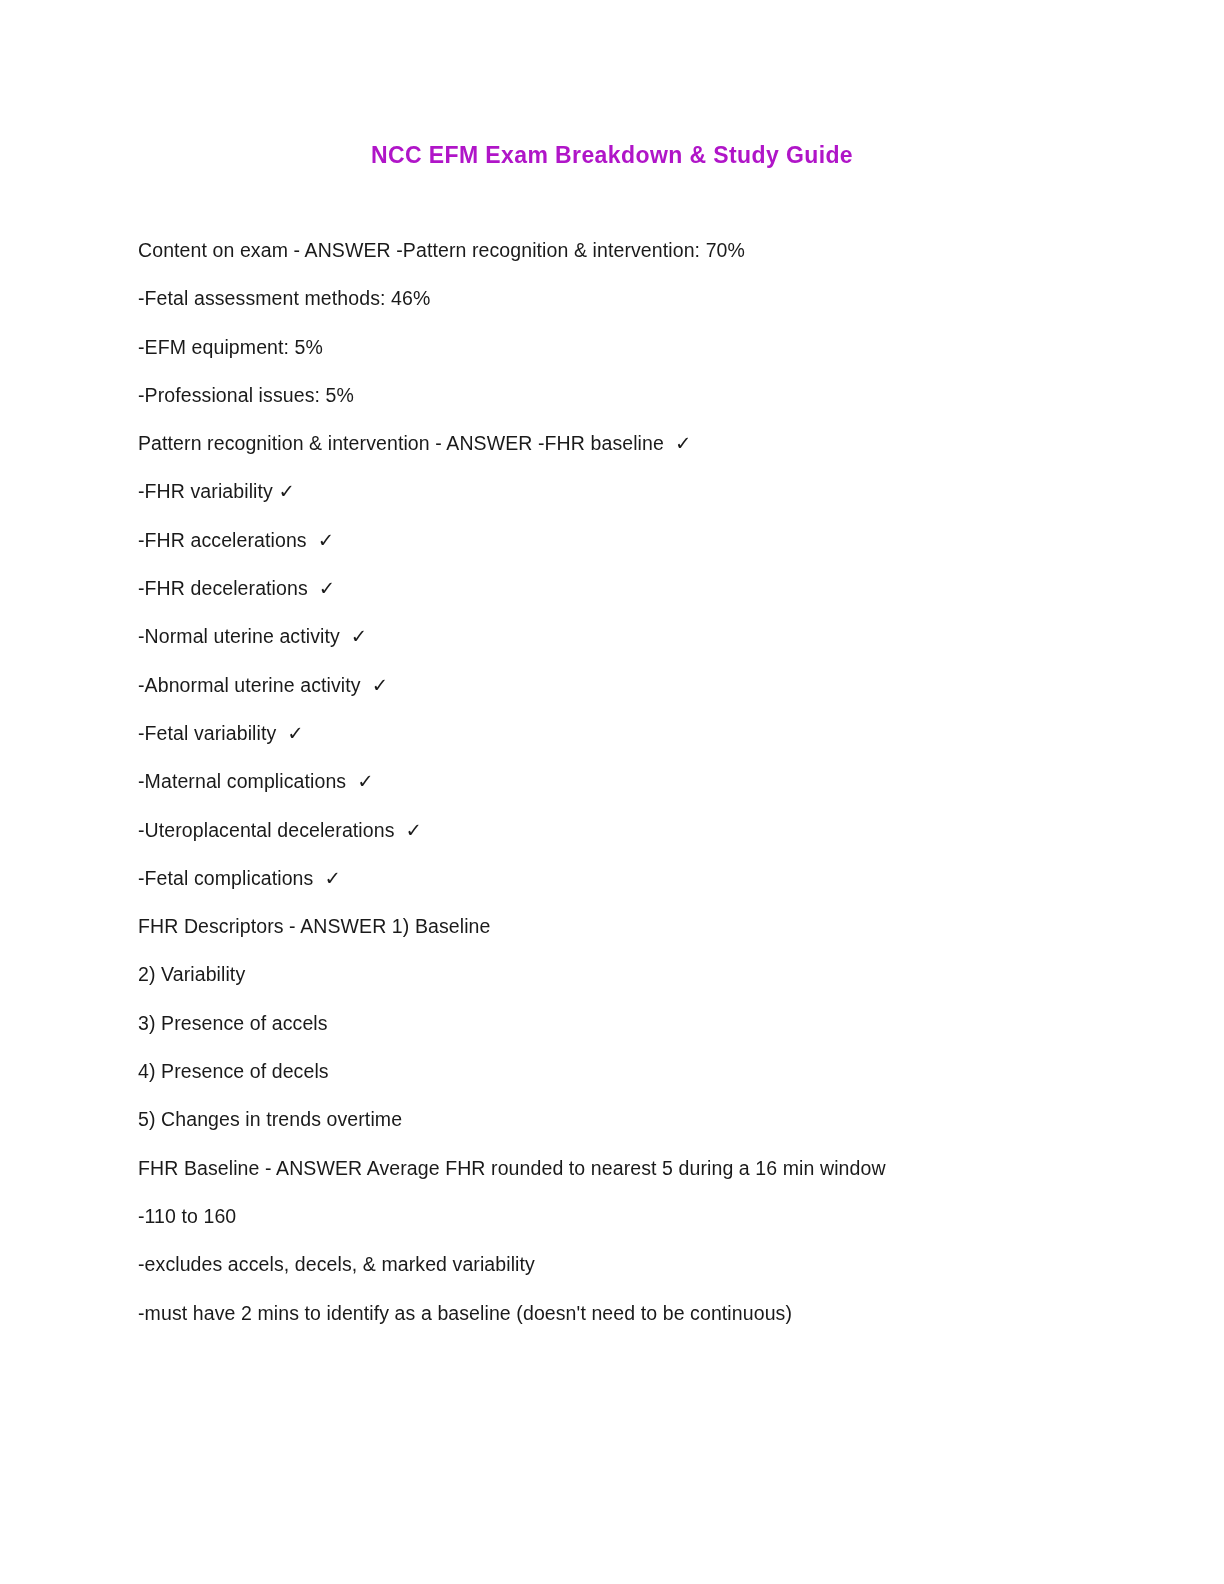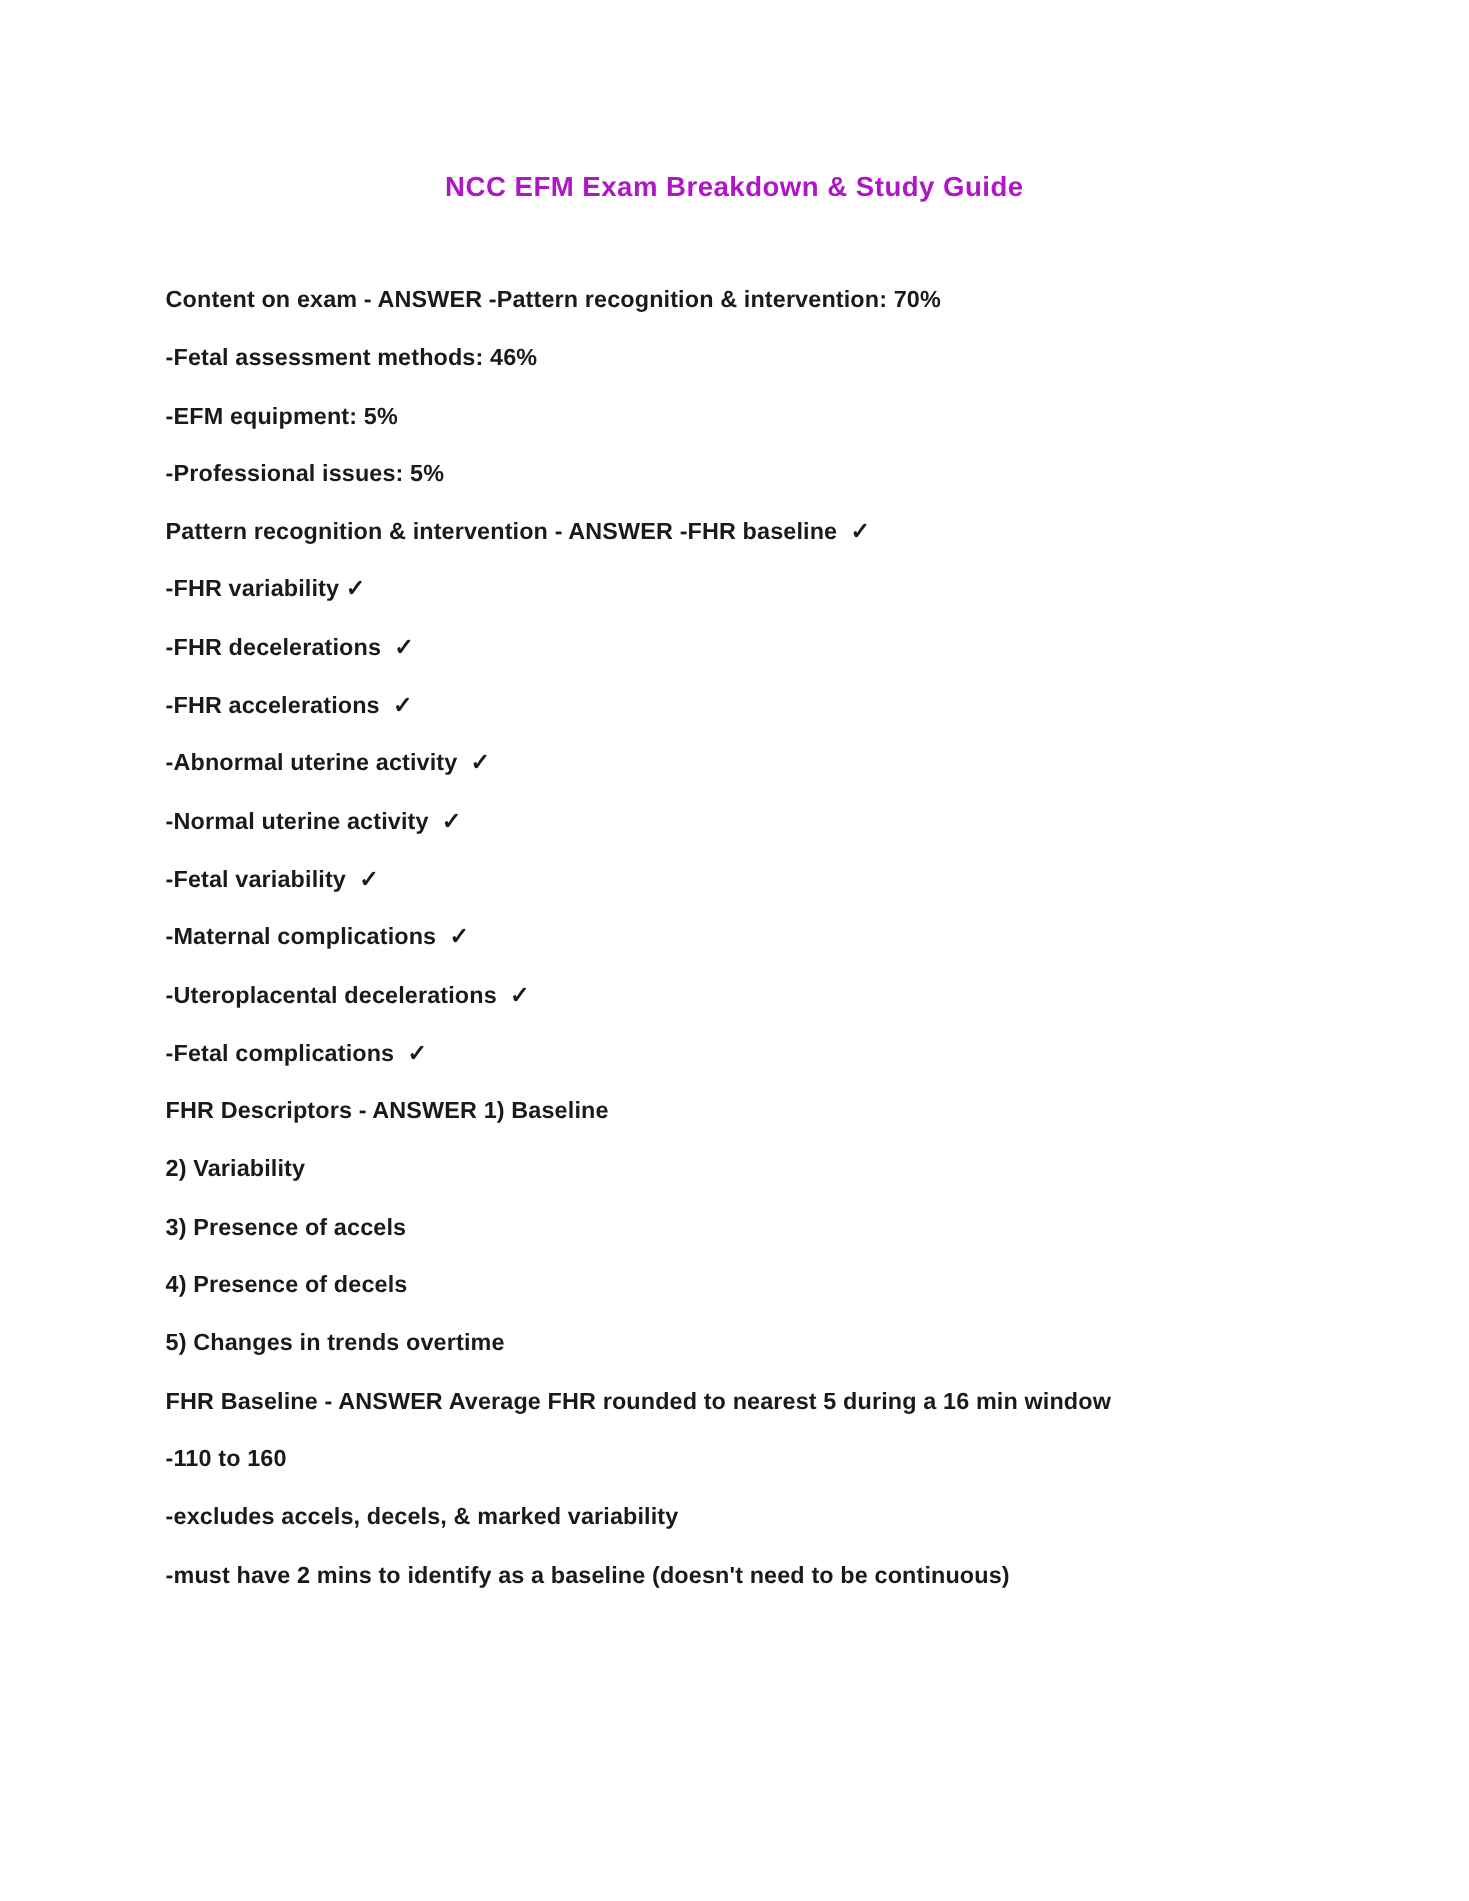--- a/index.html
+++ b/index.html
@@ -30,21 +30,20 @@
     font-size: 23px;
     font-weight: bold;
     color: #b015c8;
     letter-spacing: 0.4px;
   }
   .body-block {
     position: absolute;
     top: 240px;
     left: 138px;
     width: 960px;
-    font-weight: bold;
   }
   .line {
     font-size: 19.5px;
     line-height: 20px;
     color: #1a1a1a;
     margin-bottom: 28.3px;
     white-space: pre-wrap;
     letter-spacing: 0.1px;
   }
 </style>
@@ -55,24 +54,24 @@
 
   <div class="doc-title">NCC EFM Exam Breakdown &amp; Study Guide</div>
 
   <div class="body-block">
     <div class="line">Content on exam - ANSWER -Pattern recognition &amp; intervention: 70%</div>
     <div class="line">-Fetal assessment methods: 46%</div>
     <div class="line">-EFM equipment: 5%</div>
     <div class="line">-Professional issues: 5%</div>
     <div class="line">Pattern recognition &amp; intervention - ANSWER -FHR baseline  ✓</div>
     <div class="line">-FHR variability ✓</div>
+    <div class="line">-FHR accelerations  ✓</div>
     <div class="line">-FHR decelerations  ✓</div>
-    <div class="line">-FHR accelerations  ✓</div>
+    <div class="line">-Normal uterine activity  ✓</div>
     <div class="line">-Abnormal uterine activity  ✓</div>
-    <div class="line">-Normal uterine activity  ✓</div>
     <div class="line">-Fetal variability  ✓</div>
     <div class="line">-Maternal complications  ✓</div>
     <div class="line">-Uteroplacental decelerations  ✓</div>
     <div class="line">-Fetal complications  ✓</div>
     <div class="line">FHR Descriptors - ANSWER 1) Baseline</div>
     <div class="line">2) Variability</div>
     <div class="line">3) Presence of accels</div>
     <div class="line">4) Presence of decels</div>
     <div class="line">5) Changes in trends overtime</div>
     <div class="line">FHR Baseline - ANSWER Average FHR rounded to nearest 5 during a 16 min window</div>

